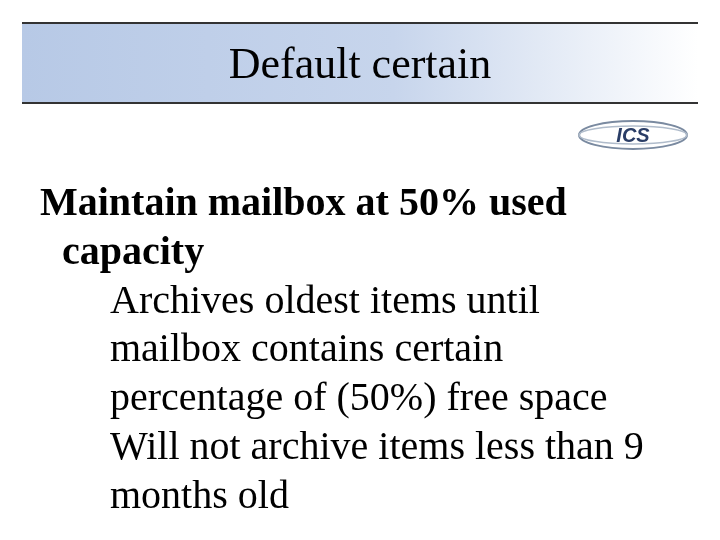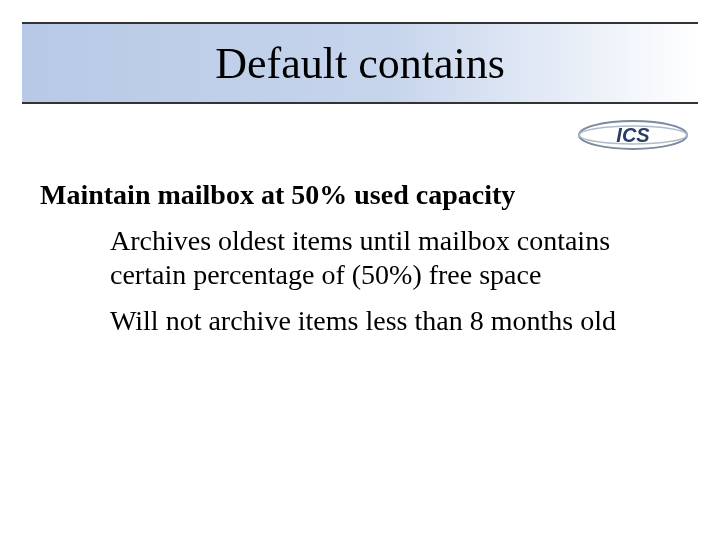--- a/index.html
+++ b/index.html
@@ -7,40 +7,40 @@
   .slide{position:relative;width:720px;height:540px;}
   .rule{position:absolute;left:22px;right:22px;height:2px;background:#333;}
   .rule.top{top:22px;}
   .rule.bot{top:102px;}
   .titlebar{position:absolute;left:22px;right:22px;top:24px;height:78px;
             background:linear-gradient(to right,#b7c9e6 0%,#c7d5ec 55%,#fff 100%);
             display:flex;align-items:center;justify-content:center;}
   .title{font-size:44px;}
   .logo{position:absolute;top:118px;right:32px;}
   .logo svg{display:block;}
-  .body{position:absolute;left:40px;right:60px;top:178px;font-size:28px;line-height:1.22;}
+  .body{position:absolute;left:40px;right:60px;top:178px;font-size:40px;line-height:1.22;}
   .heading{font-weight:bold;text-indent:-22px;margin-left:22px;}
-  .point{margin-left:70px;margin-top:12px;}
+  .point{margin-left:70px;margin-top:0;}
 </style>
 </head>
 <body>
 
 <div class="slide">
   <div class="rule top"></div>
   <div class="titlebar">
-    <div class="title">Default contains</div>
+    <div class="title">Default certain</div>
   </div>
   <div class="rule bot"></div>
 
   <div class="logo">
     <svg width="110" height="34" viewBox="0 0 110 34">
       <ellipse cx="55" cy="17" rx="54" ry="14" fill="none" stroke="#7a8aa0" stroke-width="2"></ellipse>
       <ellipse cx="55" cy="17" rx="54" ry="9" fill="none" stroke="#b0bccb" stroke-width="1.5"></ellipse>
       <text x="55" y="24" text-anchor="middle" font-family="Arial,Helvetica,sans-serif" font-size="20" font-weight="bold" font-style="italic" fill="#2a3d66">ICS</text>
     </svg>
   </div>
 
   <div class="body">
     <div class="heading">Maintain mailbox at 50% used capacity</div>
     <div class="point">Archives oldest items until mailbox contains certain percentage of (50%) free space</div>
-    <div class="point">Will not archive items less than 8 months old</div>
+    <div class="point">Will not archive items less than 9 months old</div>
   </div>
 </div>
 
 </body></html>

